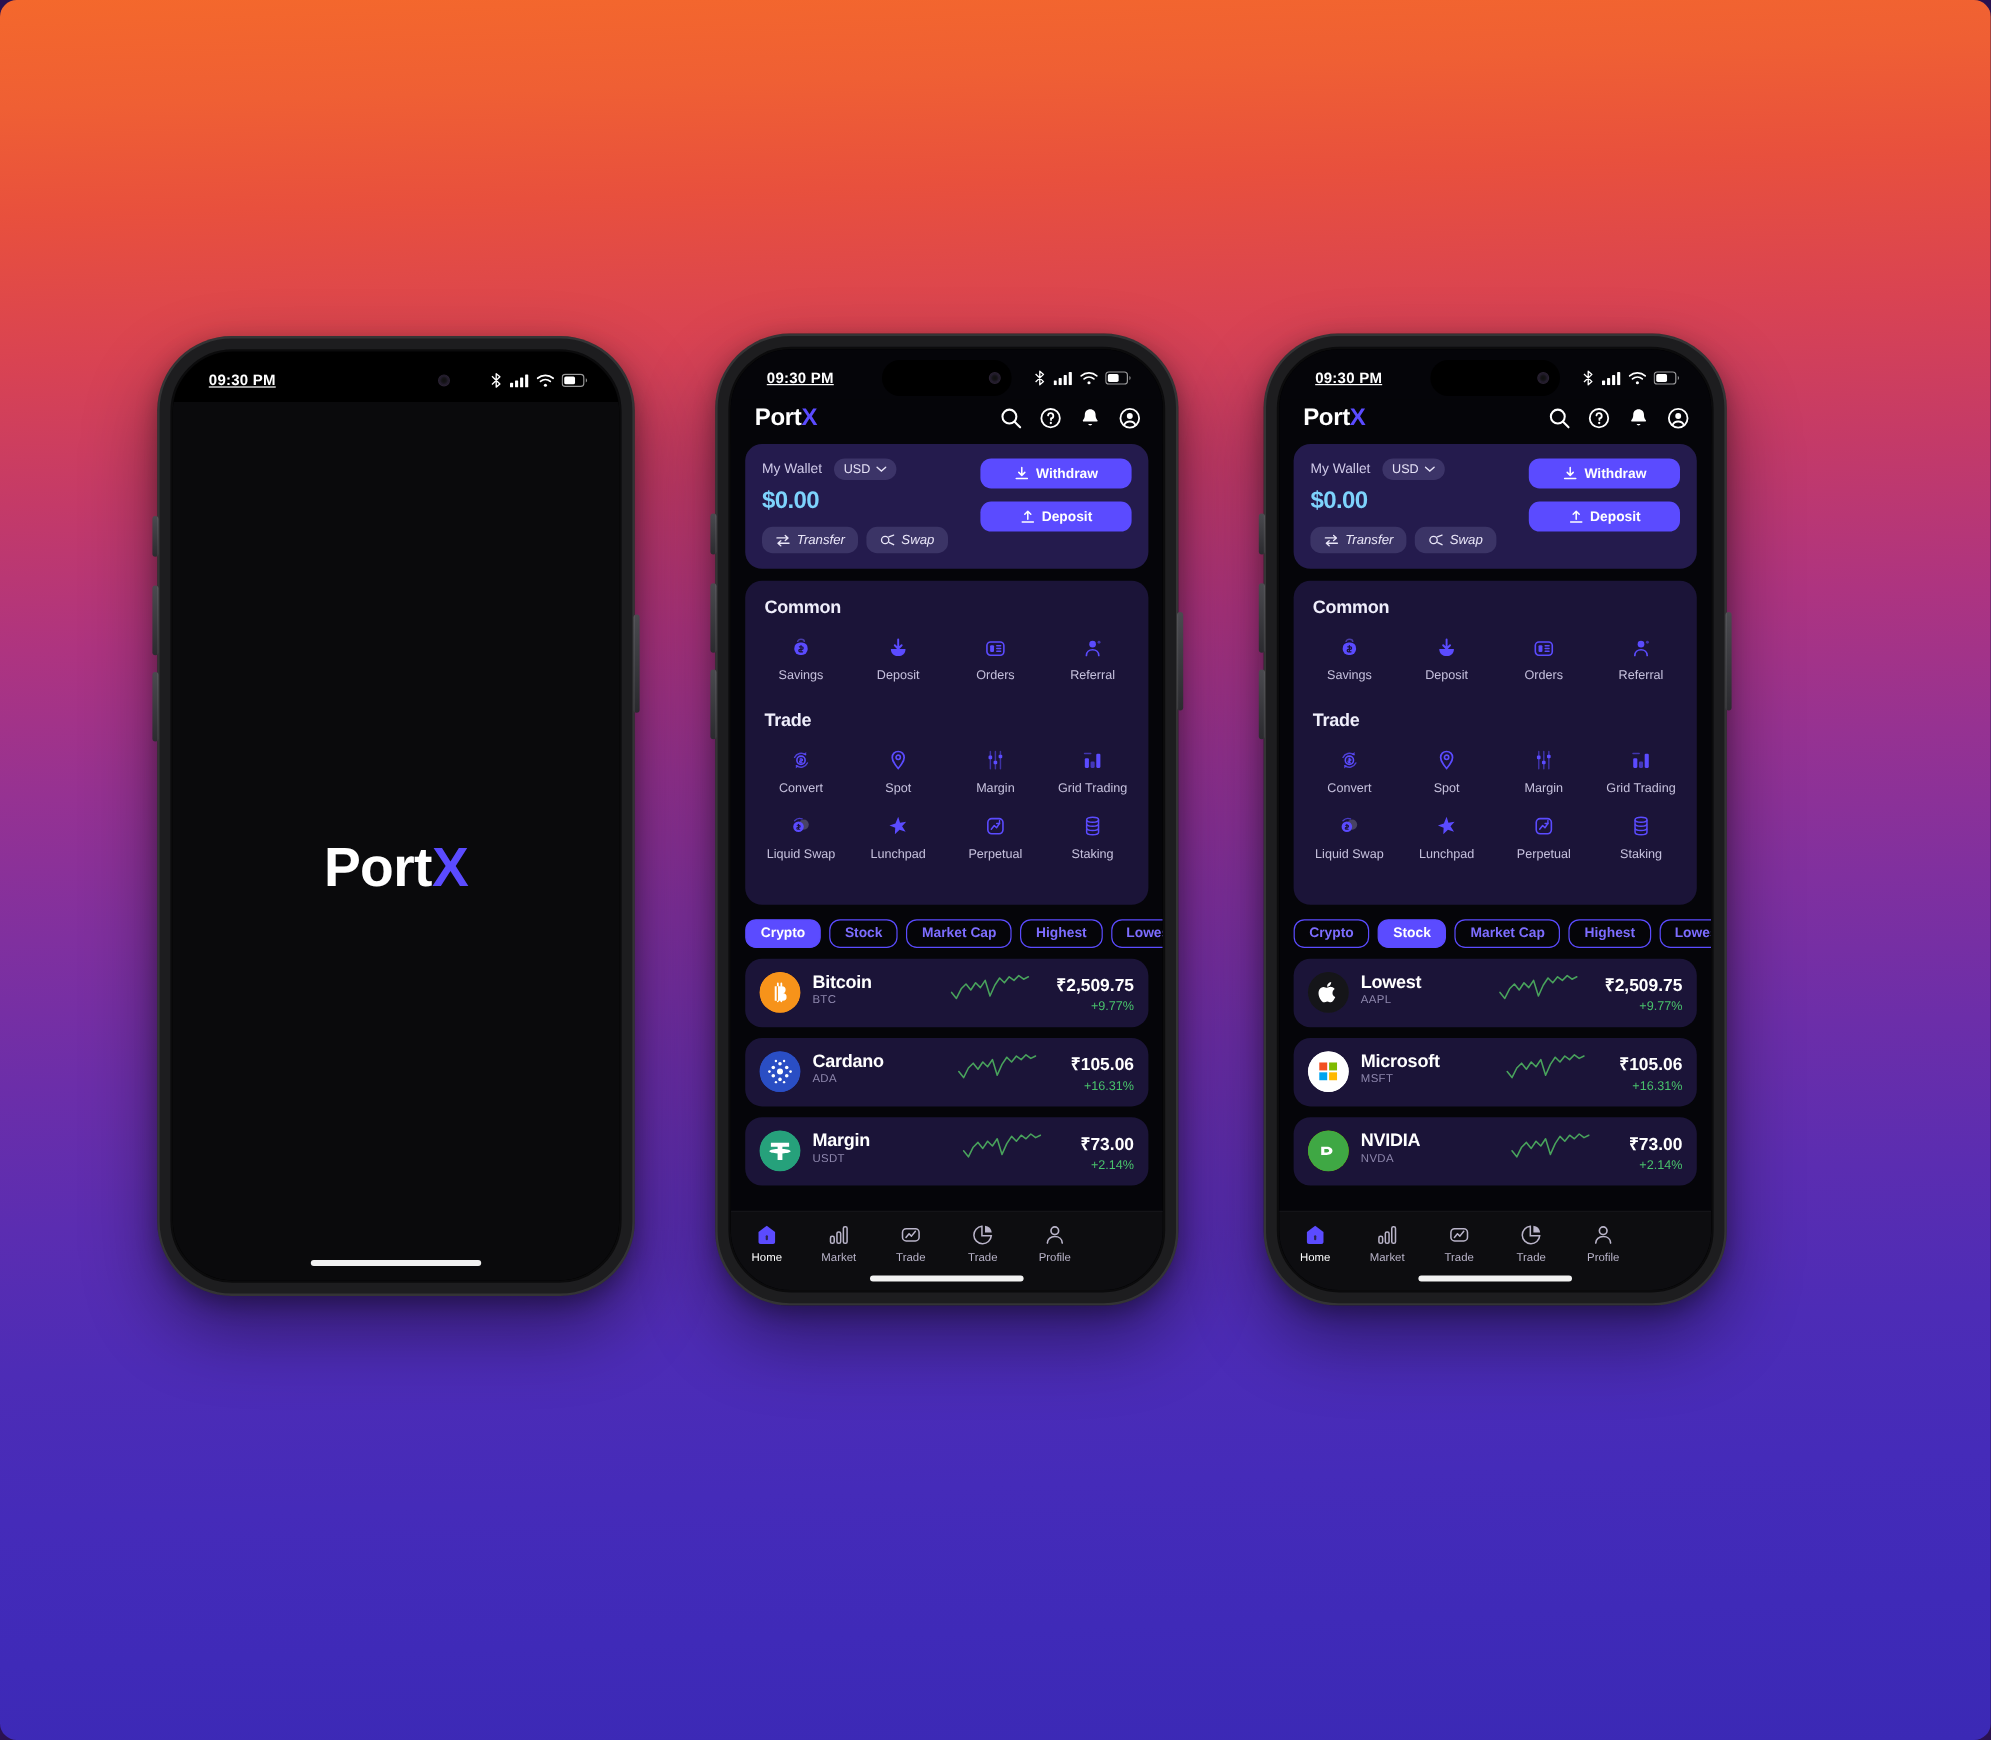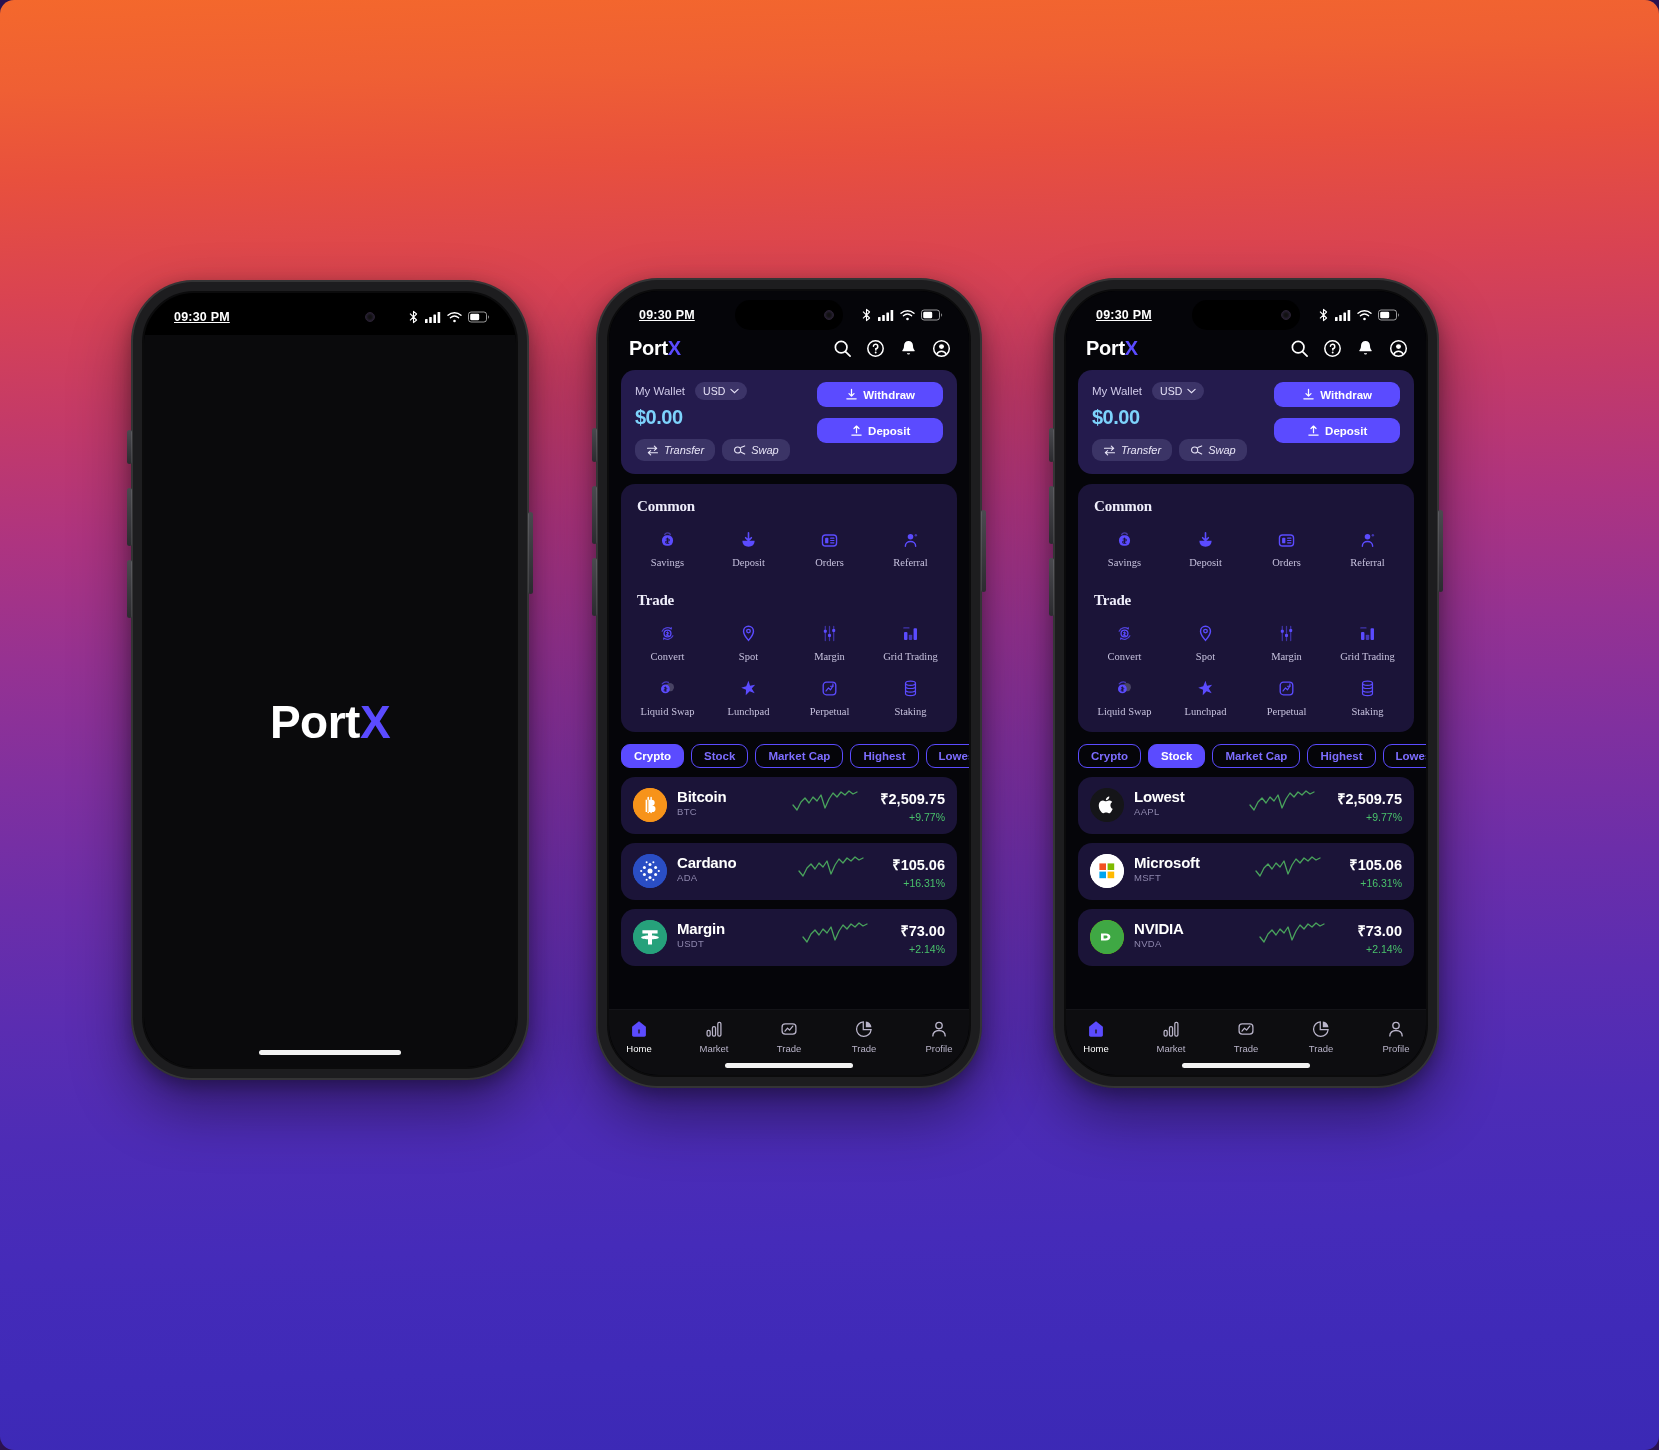--- a/index.html
+++ b/index.html
@@ -182,22 +182,21 @@
     font-size: 11.5px; font-weight: 600;
     justify-content: center;
     min-width: 92px;
   }
 
   
   .menu-card {
     margin: 10px 12px 0 12px;
     background: #1b1438;
     border-radius: 14px;
-    padding: 12px 6px 8px 6px;
-    font-family: Liberation Serif, serif;
+    padding: 12px 6px 30px 6px;
   }
   .section-title {
     color: #efeefb;
     font-size: 15px; font-weight: 600;
     padding: 2px 10px 0 10px;
     letter-spacing: -.2px;
   }
   .grid4 {
     display: grid;
     grid-template-columns: repeat(4, 1fr);
@@ -257,21 +256,21 @@
   .price-wrap { text-align: right; flex: 0 0 auto; }
   .price { color: #fff; font-size: 14.5px; font-weight: 600; white-space: nowrap; }
   .change { color: #49c16b; font-size: 10.5px; margin-top: 3px; font-weight: 500; }
 
   
   .bottom-nav {
     position: absolute;
     left: 0; right: 0; bottom: 0;
     height: 66px;
     background: #0d0d10;
-    display: flex; align-items: flex-start; justify-content: space-between;
+    display: flex; align-items: flex-start; justify-content: flex-start;
     padding-top: 8px;
     border-top: 1px solid #141418;
   }
   .nav-item { display: flex; flex-direction: column; align-items: center; gap: 4px; width: 60px; }
   .nav-label { font-size: 9.5px; color: #b9b4c9; }
   .nav-item.active .nav-label { color: #fff; }
   .nav-ico { height: 21px; display: flex; align-items: center; justify-content: center; }
   .nav-home-ind {
     position: absolute; bottom: 7px; left: 50%; transform: translateX(-50%);
     width: 128px; height: 5px; background: #fff; border-radius: 3px; opacity: .95;

